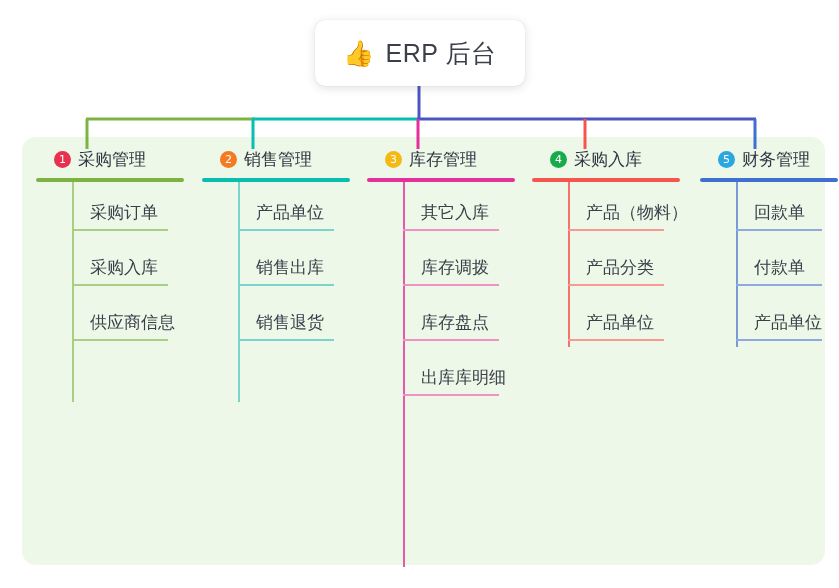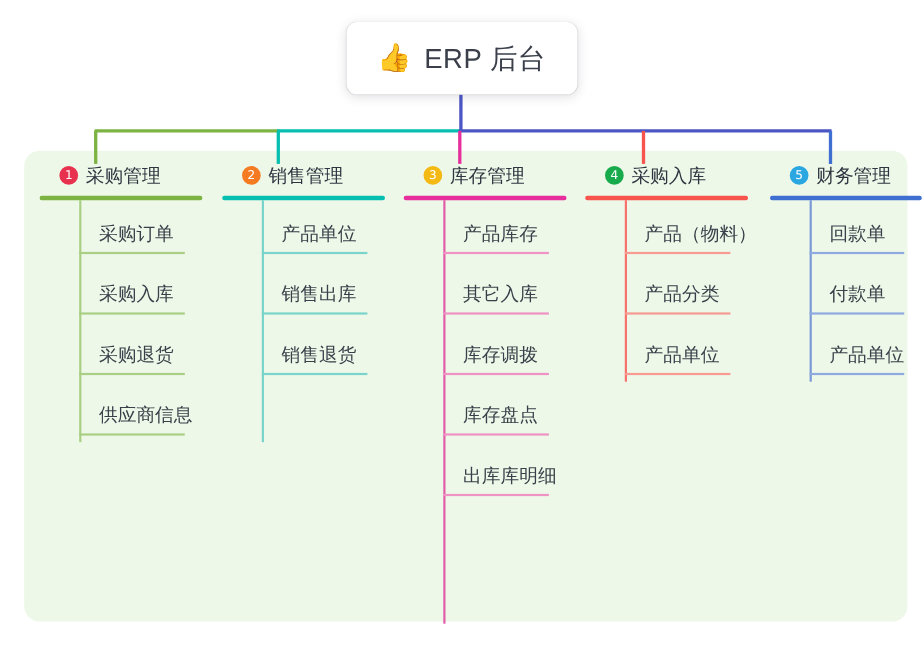--- a/index.html
+++ b/index.html
@@ -176,24 +176,20 @@
           <div class="spine" style="background: rgb(168, 207, 131); height: 220px;"></div>
           <div class="item">
             <span class="item-label">采购订单</span>
             <div class="item-rule" style="background: rgb(168, 207, 131); width: 96px;"></div>
           </div>
           <div class="item">
             <span class="item-label">采购入库</span>
             <div class="item-rule" style="background: rgb(168, 207, 131); width: 96px;"></div>
           </div>
           <div class="item">
-            <span class="item-label">采购退货</span>
-            <div class="item-rule" style="background: rgb(168, 207, 131); width: 96px;"></div>
-          </div>
-          <div class="item">
             <span class="item-label">供应商信息</span>
             <div class="item-rule" style="background: rgb(168, 207, 131); width: 96px;"></div>
           </div>
         </div>
       </div>
       <div class="column" style="left: 202px; width: 160px;">
         <div class="col-header">
           <span class="badge" style="background: rgb(244, 123, 34);">2</span>
           <span class="col-title">销售管理</span>
         </div>
@@ -216,24 +212,20 @@
       </div>
       <div class="column" style="left: 367px; width: 160px;">
         <div class="col-header">
           <span class="badge" style="background: rgb(245, 185, 20);">3</span>
           <span class="col-title">库存管理</span>
         </div>
         <div class="col-rule" style="background: rgb(230, 47, 156); width: 148px;"></div>
         <div class="col-body">
           <div class="spine" style="background: rgb(227, 92, 168); height: 385px;"></div>
           <div class="item">
-            <span class="item-label">产品库存</span>
-            <div class="item-rule" style="background: rgb(239, 146, 196); width: 96px;"></div>
-          </div>
-          <div class="item">
             <span class="item-label">其它入库</span>
             <div class="item-rule" style="background: rgb(239, 146, 196); width: 96px;"></div>
           </div>
           <div class="item">
             <span class="item-label">库存调拨</span>
             <div class="item-rule" style="background: rgb(239, 146, 196); width: 96px;"></div>
           </div>
           <div class="item">
             <span class="item-label">库存盘点</span>
             <div class="item-rule" style="background: rgb(239, 146, 196); width: 96px;"></div>

